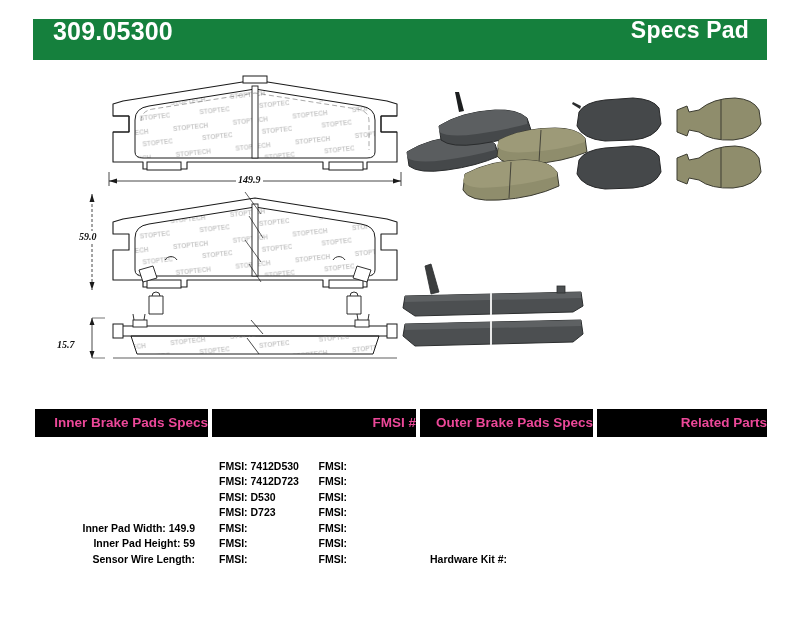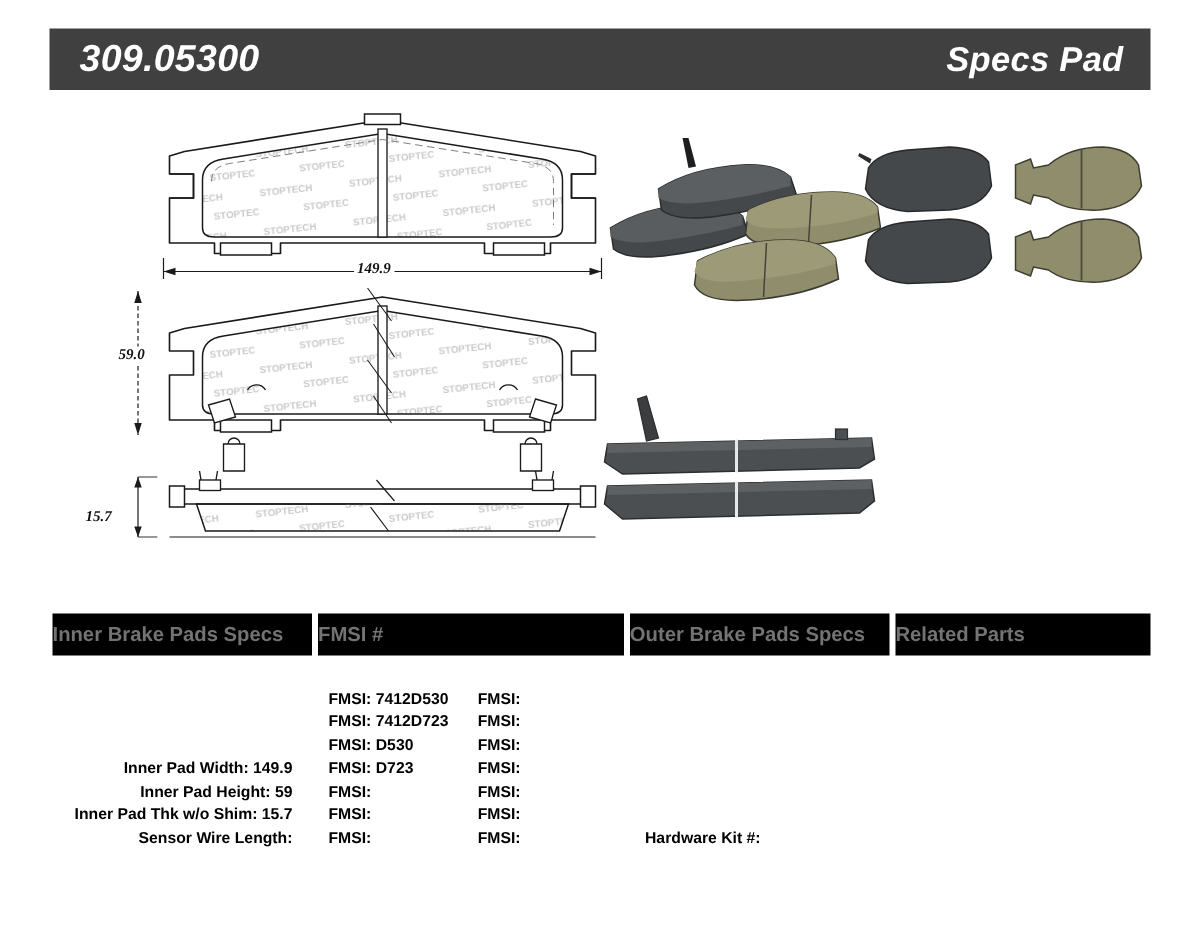--- a/index.html
+++ b/index.html
@@ -19,27 +19,25 @@
     overflow: hidden;
   }
 
   
   .header-bar {
     position: absolute;
     left: 33px;
     top: 19px;
     width: 734px;
     height: 41px;
-    background: #404040;
+    background: #15803d;
     display: flex;
-    align-items: center;
     justify-content: space-between;
     box-sizing: border-box;
     padding: 0 18px 0 20px;
-    font-style: italic;
   }
   .header-sku {
     color: #ffffff;
     font-size: 25px;
     font-weight: bold;
     letter-spacing: 0.2px;
     line-height: 1;
   }
   .header-type {
     color: #ffffff;
@@ -78,24 +76,24 @@
     left: 35px;
     top: 409px;
     width: 732px;
   }
   .hdr-row {
     display: flex;
     gap: 4px;
   }
   .hdr-cell {
     background: #000000;
-    color: #737373;
+    color: #ec4899;
     font-size: 13.5px;
     font-weight: bold;
-    text-align: left;
+    text-align: right;
     padding: 6px 0 6px;
     box-sizing: border-box;
     line-height: 1.15;
   }
   .col-inner  { width: 174px; }
   .col-outer  { width: 174px; }
   .col-fmsi   { width: 205px; }
   .col-rel    { width: 171px; }
 
   .body-row {
@@ -335,24 +333,20 @@
       <div class="body-cell col-inner">
         <div class="spec-line">
           <span>Inner Pad Width:</span>
           <span class="val">149.9</span>
         </div>
         <div class="spec-line">
           <span>Inner Pad Height:</span>
           <span class="val">59</span>
         </div>
         <div class="spec-line">
-          <span>Inner Pad Thk w/o Shim:</span>
-          <span class="val">15.7</span>
-        </div>
-        <div class="spec-line">
           <span>Sensor Wire Length:</span>
           <span class="val"></span>
         </div>
       </div>
 
 
       <div class="body-cell col-fmsi">
         <div class="fmsi-grid">
           <div class="fmsi-col">
             <div class="fmsi-line">

